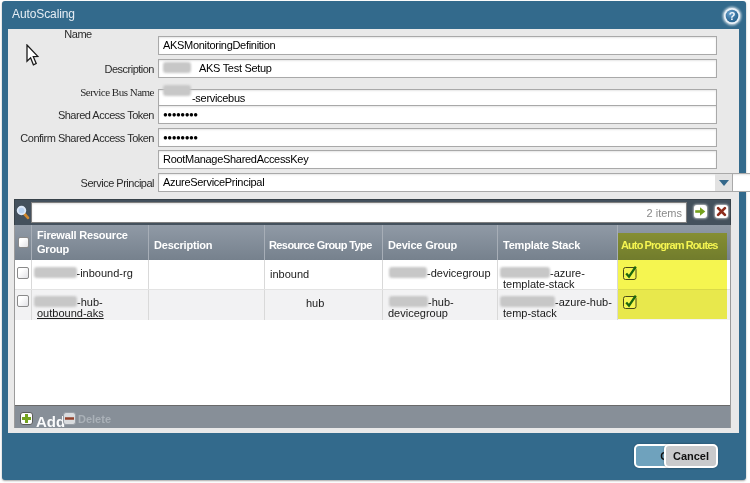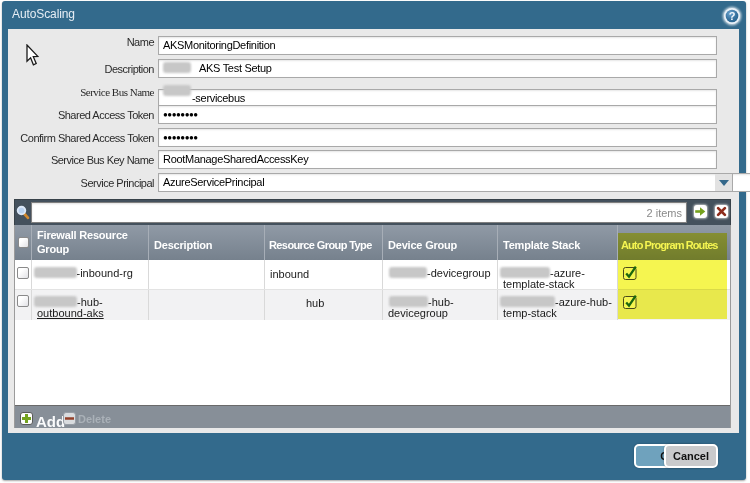--- a/index.html
+++ b/index.html
@@ -51,26 +51,25 @@
           <feGaussianBlur stdDeviation="1.1"></feGaussianBlur>
         </filter>
     </defs>
     <circle cx="11" cy="11" r="9.3" fill="#ffffff" opacity="0.75" filter="url(#bl)"></circle>
     <circle cx="11" cy="11" r="8" fill="#e9f1f8"></circle>
     <circle cx="11" cy="11" r="6.3" fill="url(#hg)"></circle>
     <text x="11" y="15" font-size="11" font-weight="bold" fill="#f4f8fc" text-anchor="middle" font-family="Liberation Sans">?</text>
   </svg>
   <div id="body" class="abs"></div>
 
-  <div class="lbl abs" style="top:36px;">Name</div>
+  <div class="lbl abs" style="top:28px;text-align:center;">Name</div>
   <div class="lbl abs" style="top:63px;">Description</div>
   <div class="lbl abs" style="top:86px;font-family:Liberation Serif, serif;">Service Bus Name</div>
   <div class="lbl abs" style="top:109px;">Shared Access Token</div>
   <div class="lbl abs" style="top:132px;">Confirm Shared Access Token</div>
-  <div class="lbl abs" style="top:154px;">Service Bus Key Name</div>
   <div class="lbl abs" style="top:177px;">Service Principal</div>
 
   <div class="inp abs" style="top:36px;">AKSMonitoringDefinition</div>
   <div class="inp abs" style="top:59px;"><span style="margin-left:36px;">AKS Test Setup</span></div>
   <div class="inp abs" style="top:89px;"><span style="margin-left:29px;">-servicebus</span></div>
   <div class="inp abs dots" style="top:105px;">●●●●●●●●</div>
   <div class="inp abs dots" style="top:128px;">●●●●●●●●</div>
   <div class="inp abs" style="top:150px;">RootManageSharedAccessKey</div>
   <div class="inp abs" style="top:173px;width:605px;">AzureServicePrincipal</div>
   <div class="abs" style="left:715px;top:173px;width:18px;height:19px;background:#e2e2e2;border:1px solid #a9a9a9;border-left:none;"></div>

